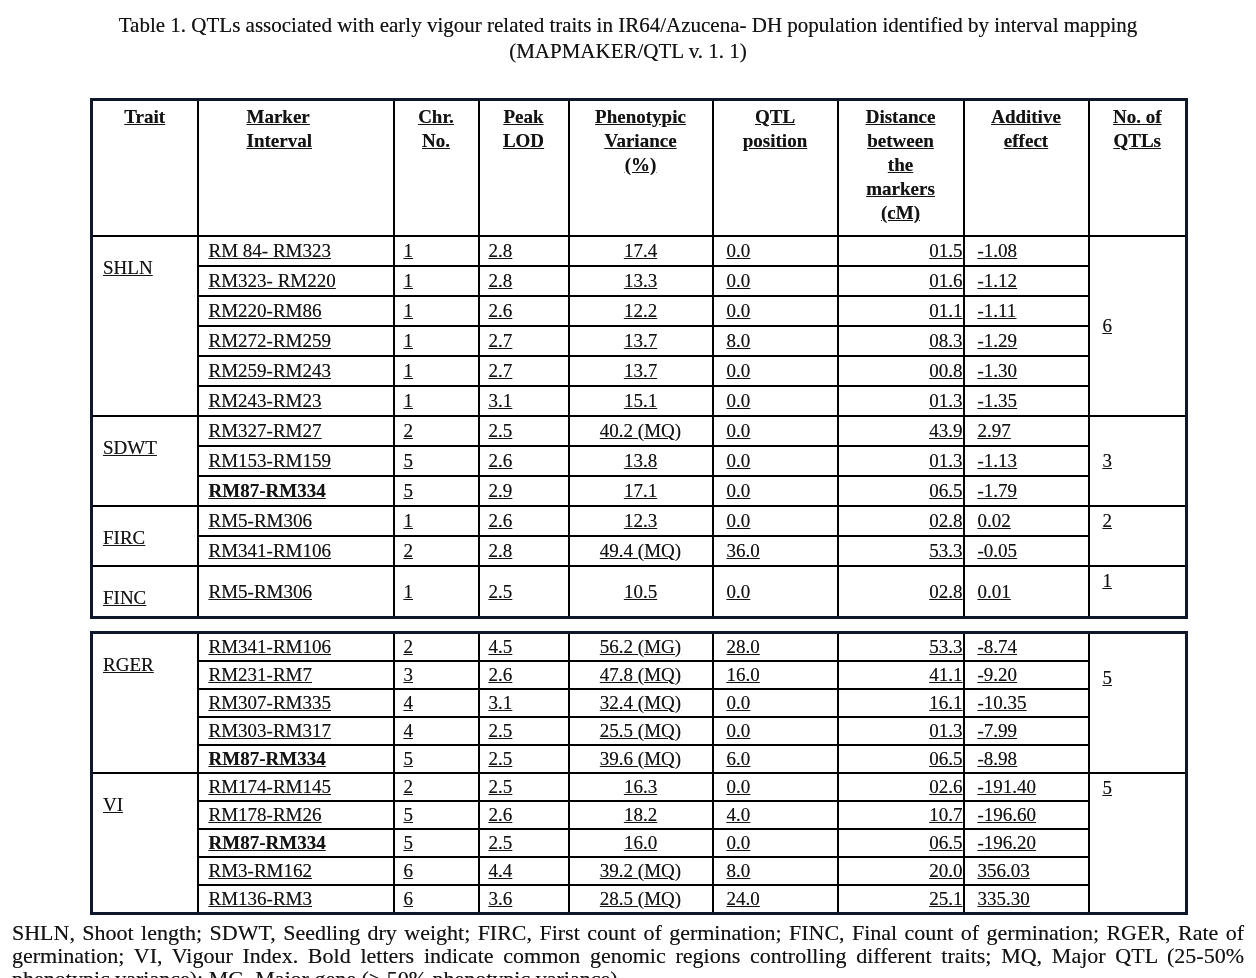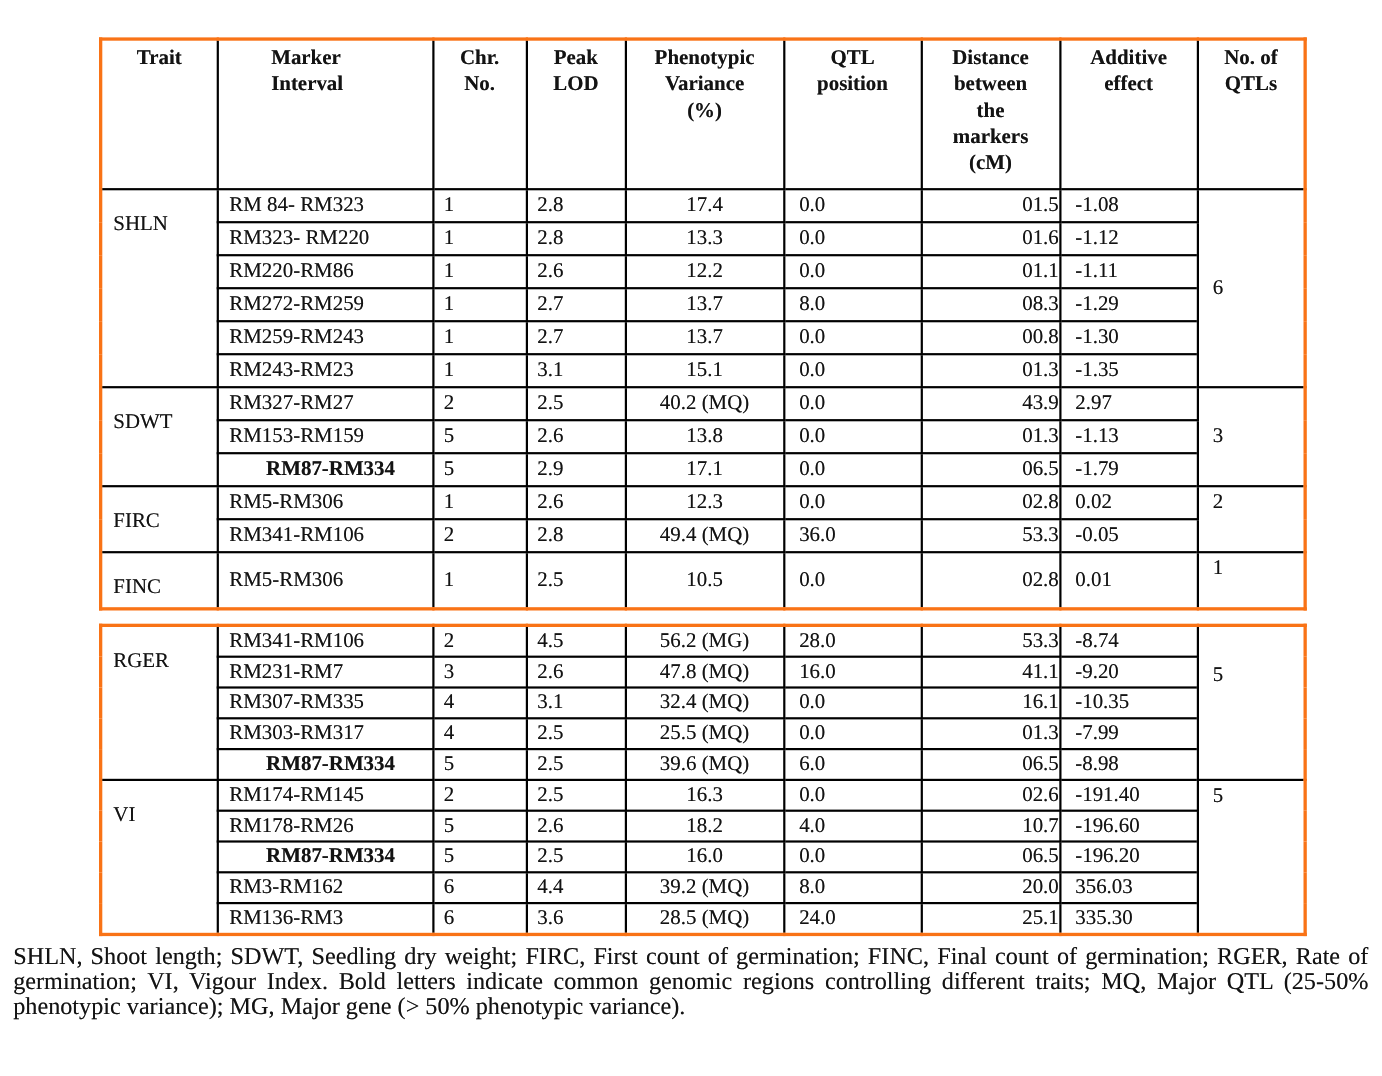--- a/index.html
+++ b/index.html
@@ -16,22 +16,23 @@
     text-align: center;
     font-size: 21px;
     line-height: 26px;
     text-shadow: 0 0 0.5px rgba(0,0,0,0.55);
   }
   .tables { margin: 34px 0 0 90px; }
   table {
     border-collapse: collapse;
     table-layout: fixed;
     width: 1095px;
-    border: 3px solid #f97316;
+    border: 3px solid #0f172a;
     text-shadow: 0 0 0.4px rgba(0,0,0,0.5);
+    text-decoration: underline;
   }
   table.block2 { margin-top: 12px; }
   th, td {
     border: 2px solid #000;
     font-size: 19px;
     overflow: hidden;
     padding: 0;
   }
   th {
     font-weight: bold;
@@ -51,36 +52,38 @@
   td.chr     { text-align: left; padding-left: 9px; }
   td.lod     { text-align: left; padding-left: 9px; border-radius: 13px; }
   td.pv      { text-align: center; }
   td.pos     { text-align: left; padding-left: 13px; }
   td.dist    { text-align: right; padding-left: 26px; }
   td.add     { text-align: left; padding-left: 13px; }
   td.qtls    { text-align: left; padding-left: 13px; }
   td.vmid    { vertical-align: middle; }
   td.vtop    { vertical-align: top; padding-top: 4px; }
   td.vrow2   { vertical-align: top; padding-top: 34px; }
-  td.b       { font-weight: bold; text-align: center; }
+  td.b       { font-weight: bold; }
   .footnote {
     margin: 6px 4px 0 12px;
     width: 1232px;
     font-size: 22px;
     line-height: 23px;
     text-align: justify;
     text-shadow: 0 0 0.4px rgba(0,0,0,0.5);
   }
 </style>
 </head>
 <body>
 
 <div class="page">
 
   <div class="title">
+    <div>Table 1. QTLs associated with early vigour related traits in IR64/Azucena- DH population identified by interval mapping</div>
+    <div>(MAPMAKER/QTL v. 1. 1)</div>
   </div>
 
   <div class="tables">
 
     <table class="block1">
       <colgroup>
         <col style="width:106px">
           <col style="width:196px">
           <col style="width:85px">
         <col style="width:90px">

